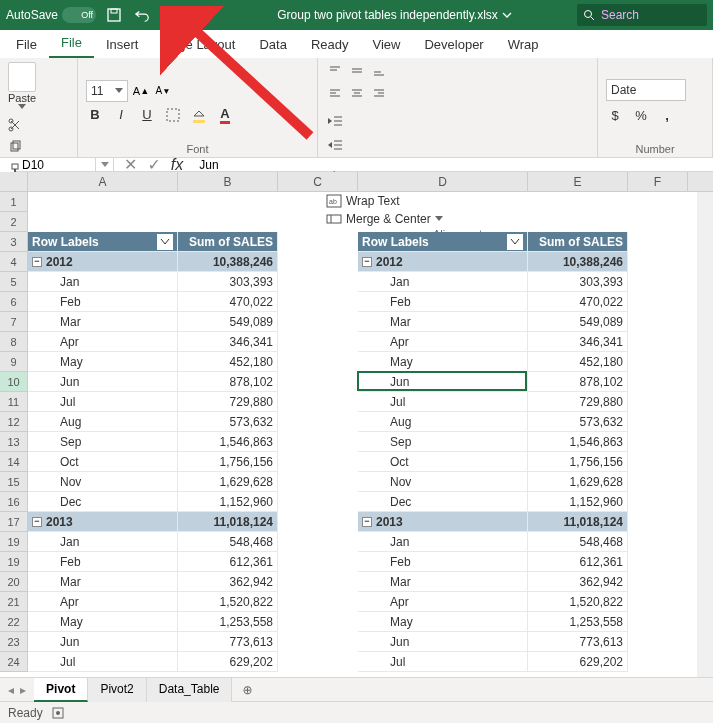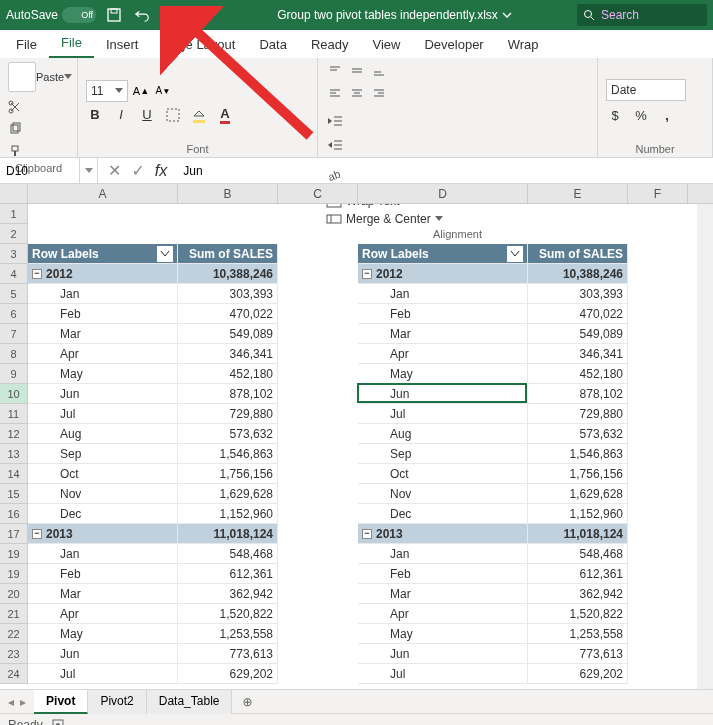--- a/index.html
+++ b/index.html
@@ -18,36 +18,36 @@
   .menutabs { height: 28px; background: #fff; display: flex; align-items: flex-end; padding: 0 4px; gap: 0; border-bottom: 0; }
   .menutab { padding: 6px 12px; font-size: 13px; color: #333; }
   .menutab.active { color: #217346; border-bottom: 2px solid #217346; }
 
   
   .ribbon { height: 100px; background: #f3f2f1; display: flex; border-bottom: 1px solid #d6d6d6; }
   .ribbon-group { border-right: 1px solid #d6d6d6; padding: 4px 8px 2px 8px; display: flex; flex-direction: column; justify-content: space-between; }
   .ribbon-group-label { text-align: center; font-size: 11px; color: #666; padding-top: 2px; }
   .ribbon-body { flex: 1; display: flex; flex-direction: column; justify-content: center; gap: 4px; }
   .clipboard-body { display:flex; gap:6px; align-items:flex-start; }
-  .paste-btn { display:flex; align-items:center; font-size:11px; color:#333; }
+  .paste-btn { display:flex; flex-direction:column; align-items:center; font-size:11px; color:#333; }
   .paste-icon { width:28px; height:30px; background:#fff; border:1px solid #ccc; border-radius:2px; position:relative; }
   .mini-icons { display:flex; flex-direction:column; gap:6px; margin-top:2px; }
   .mini-icon { width:16px; height:16px; }
   .font-top { display:flex; gap:4px; align-items:center; }
   .combo { height:22px; border:1px solid #c6c6c6; background:#fff; display:flex; align-items:center; padding:0 4px; font-size:12px; color:#333; }
   .font-bottom { display:flex; gap:8px; align-items:center; font-size:13px; color:#333; }
   .btnicon { display:inline-flex; align-items:center; justify-content:center; width:18px; height:18px; }
   .align-grid { display:grid; grid-template-columns:repeat(3,18px); gap:4px; }
   .align-right-col { display:flex; flex-direction:column; gap:4px; font-size:12px; color:#333; }
   .align-body { display:flex; gap:10px; align-items:flex-start; }
   .number-body { display:flex; flex-direction:column; gap:6px; }
   .num-row { display:flex; gap:8px; font-size:13px; color:#333; }
 
   
-  .formula-bar-row { height: 26px; border-bottom: 1px solid #d6d6d6; display: flex; align-items: stretch; }
+  .formula-bar-row { height: 14px; border-bottom: 1px solid #d6d6d6; display: flex; align-items: stretch; margin-left: 16px; }
   .namebox { width: 80px; border-right: 1px solid #d6d6d6; display:flex; align-items:center; padding:0 6px; font-size:12px; }
   .namebox-drop { width:18px; border-right:1px solid #d6d6d6; display:flex; align-items:center; justify-content:center; color:#888; }
   .fx-icons { display:flex; align-items:center; gap:10px; padding:0 10px; color:#888; }
   .formula-input { flex:1; display:flex; align-items:center; padding:0 6px; font-size:12px; }
 
   
   .grid-area { position: relative; overflow: hidden; height: 505px; }
   .colhdr-row { display:flex; height:20px; background:#e6e6e6; border-bottom:1px solid #ccc; }
   .corner { width:28px; background:#e6e6e6; border-right:1px solid #ccc; }
   .colhdr { border-right:1px solid #ccc; display:flex; align-items:center; justify-content:center; font-size:12px; color:#555; background:#e6e6e6; }

